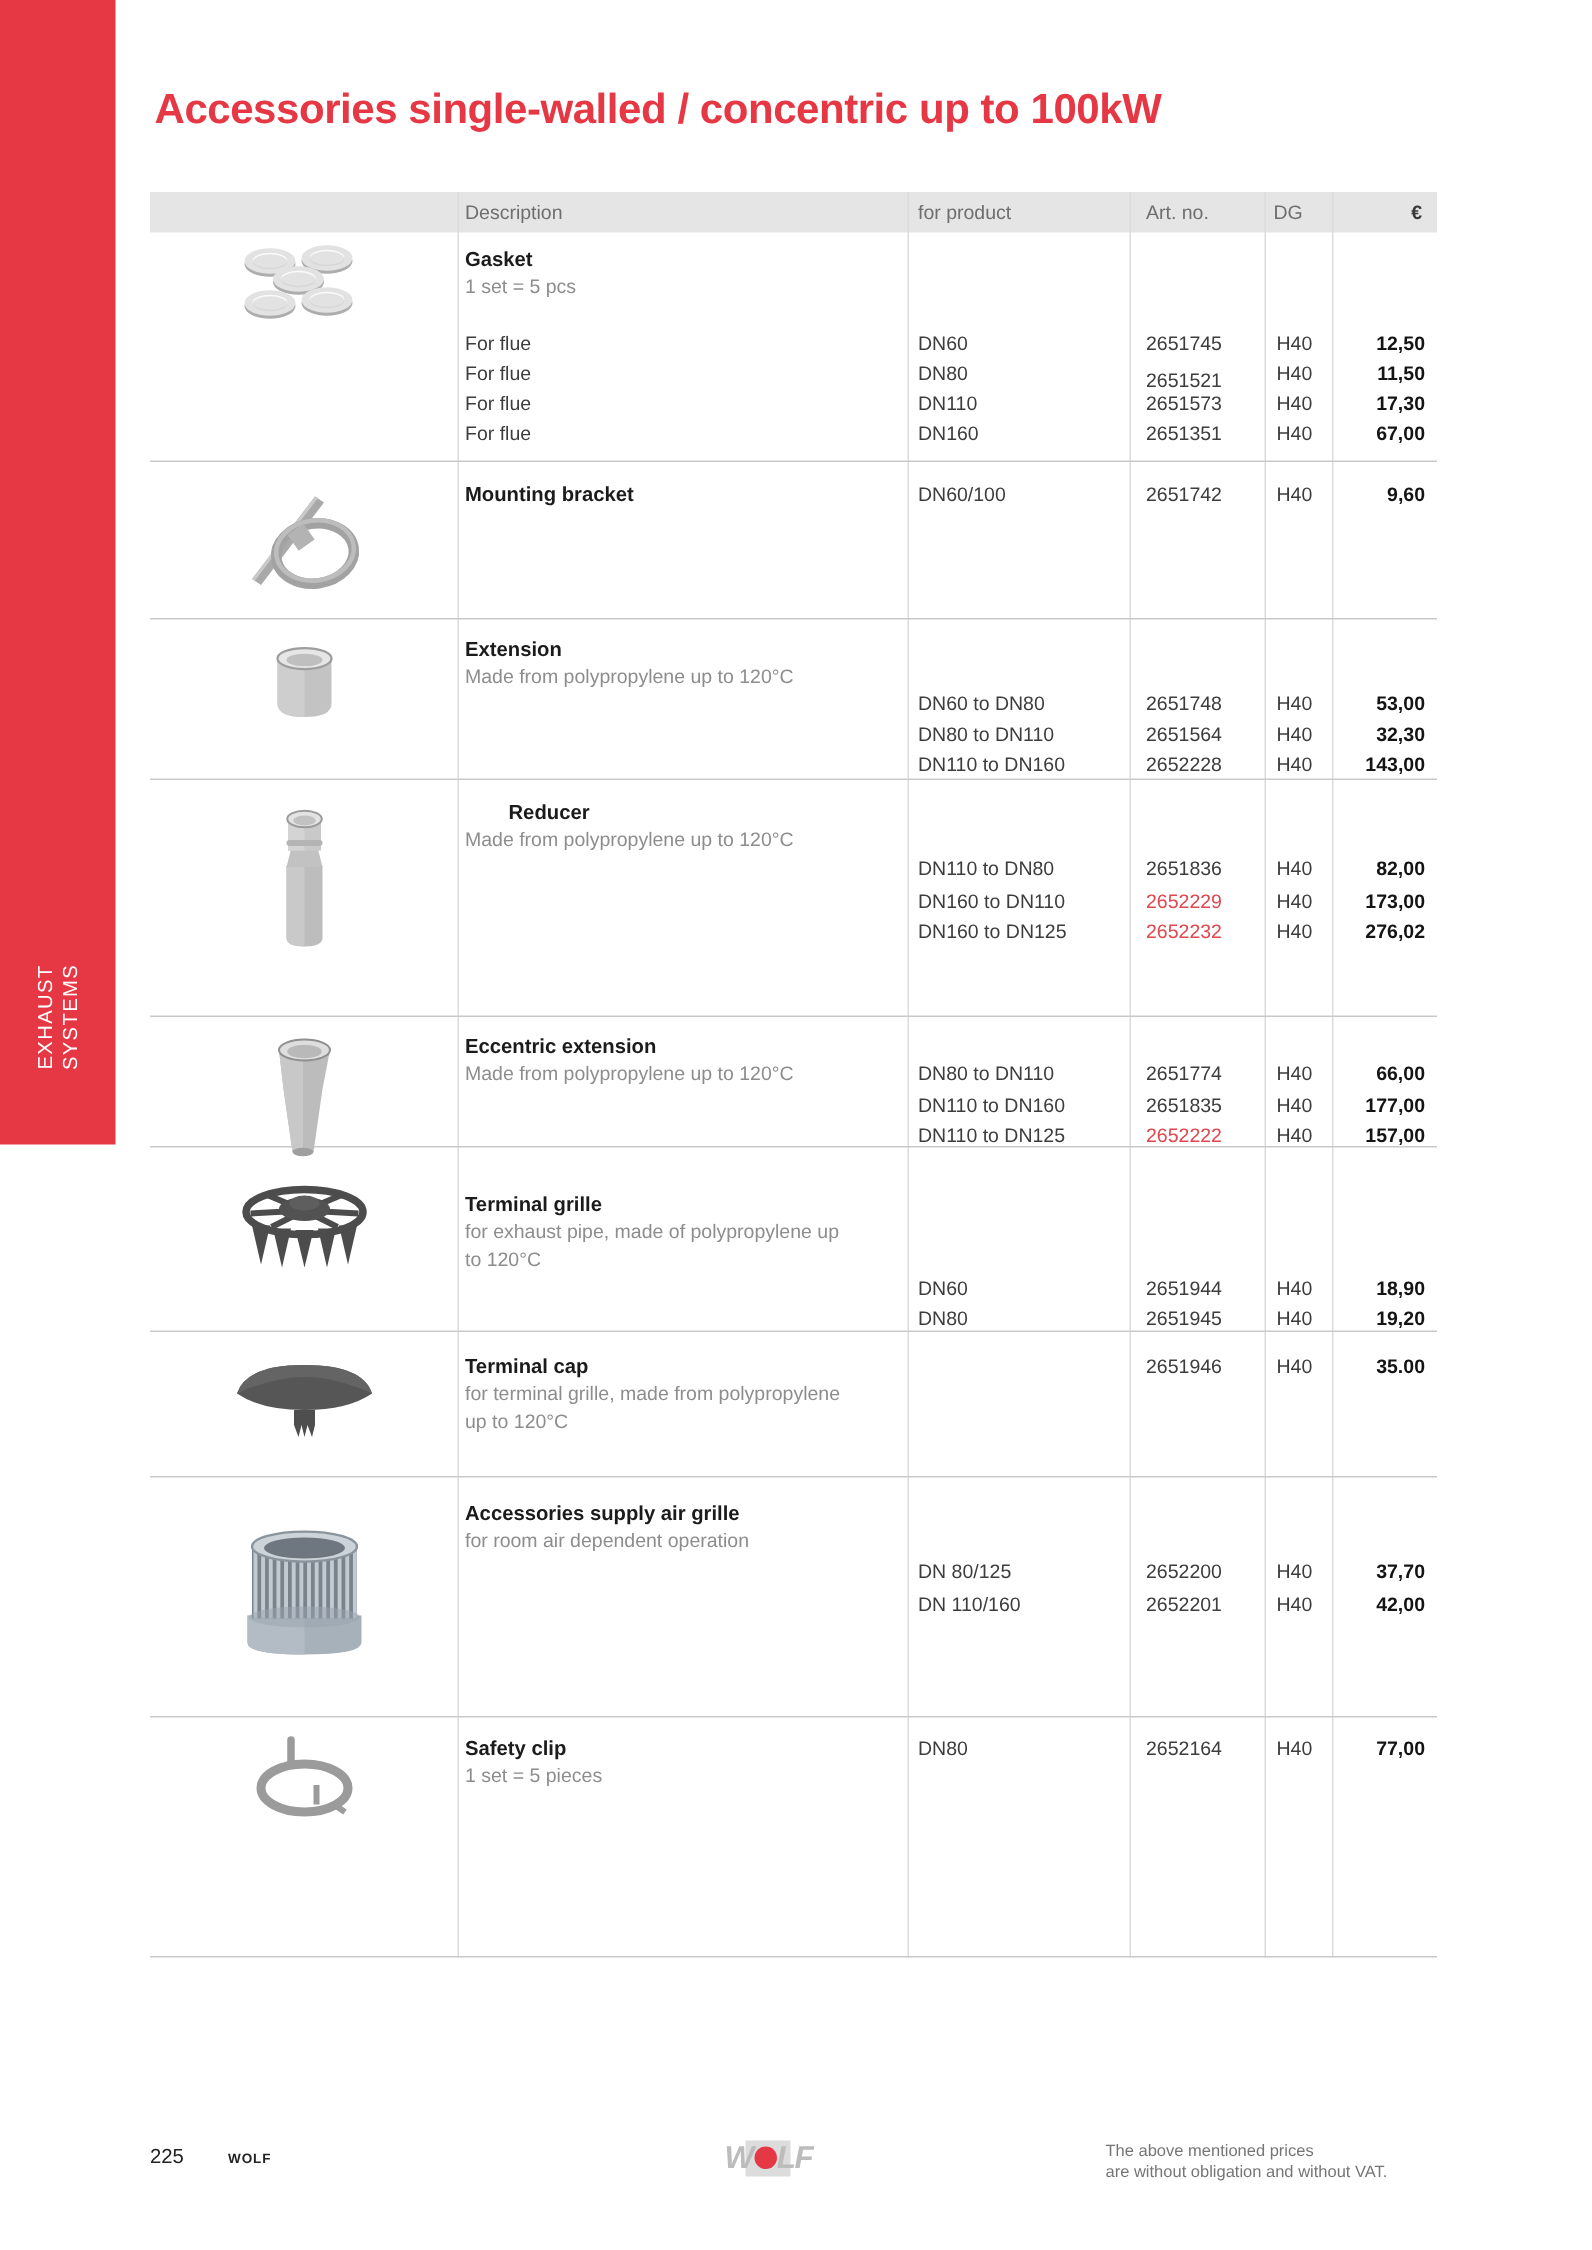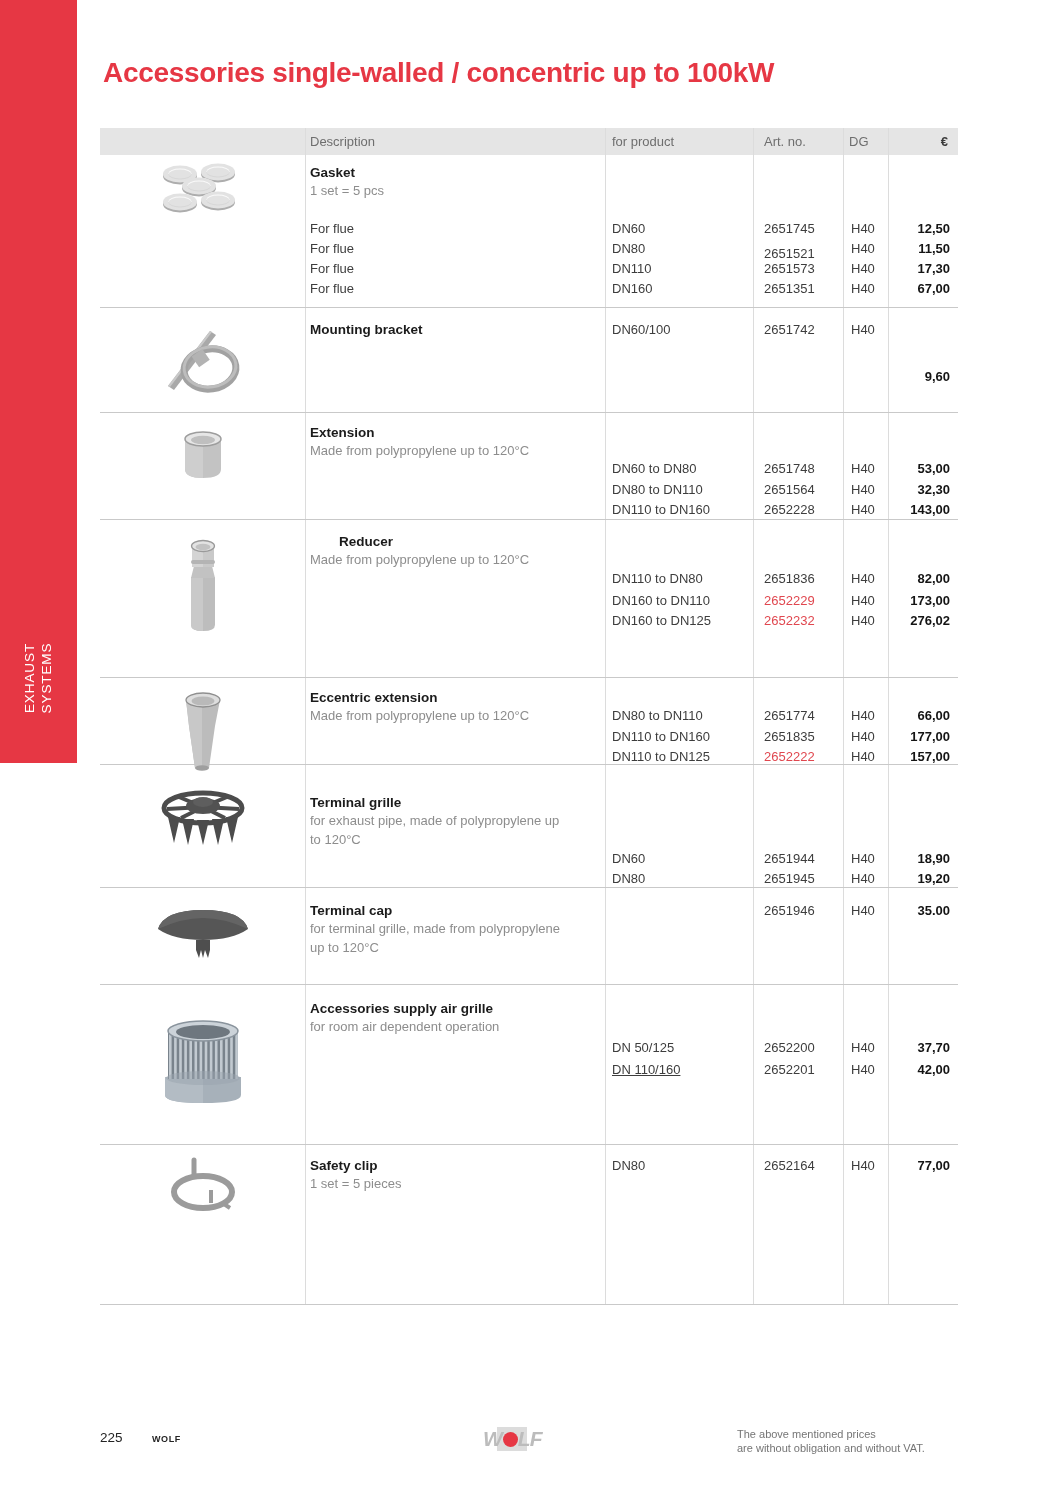--- a/index.html
+++ b/index.html
@@ -150,21 +150,21 @@
             <polygon points="8,64 50,9 52,10 10,65" fill="#c9c9c9"></polygon>
             <ellipse cx="50" cy="47" rx="26" ry="20" fill="none" stroke="#a2a2a2" stroke-width="7" transform="rotate(-8 50 47)"></ellipse>
             <ellipse cx="50" cy="45" rx="26" ry="20" fill="none" stroke="#bdbdbd" stroke-width="3" transform="rotate(-8 50 45)"></ellipse>
             <rect x="34" y="30" width="13" height="13" fill="#b3b3b3" transform="rotate(-35 40 36)"></rect>
           </svg>
         </div>
         <div class="row-title" style="top: 12px;">Mounting bracket</div>
         <div class="cell-prod" style="top: 12px;">DN60/100</div>
         <div class="cell-art" style="top: 12px;">2651742</div>
         <div class="cell-dg" style="top: 12px;">H40</div>
-        <div class="cell-price" style="top: 12px; margin-top: 47px;">9,60</div>
+        <div class="cell-price" style="top: 12px;">9,60</div>
       </div>
       <div class="row" style="top: 413px; height: 107px;">
         <div class="cell-img" style="top: 14px;">
           <svg width="46" height="56" viewBox="0 0 46 56">
             <path d="M5 12 L5 42 Q5 51 23 51 Q41 51 41 42 L41 12 Z" fill="#c3c3c3"></path>
             <path d="M5 12 L5 42 Q5 51 23 51 L23 12 Z" fill="#cecece"></path>
             <ellipse cx="23" cy="12" rx="18" ry="7" fill="#e6e6e6" stroke="#9d9d9d" stroke-width="1.5"></ellipse>
             <ellipse cx="23" cy="13" rx="12" ry="4.2" fill="#bfbfbf"></ellipse>
           </svg>
         </div>
@@ -302,25 +302,25 @@
             <rect x="70.1" y="14" width="2.6" height="48" fill="#c2cad1"></rect>
             <rect x="75.19999999999999" y="14" width="2.6" height="48" fill="#c2cad1"></rect>
             <rect x="80.3" y="14" width="2.6" height="48" fill="#c2cad1"></rect>
             <ellipse cx="48" cy="14" rx="35" ry="10" fill="#ccd3d9" stroke="#8a949d" stroke-width="1.5"></ellipse>
             <ellipse cx="48" cy="15" rx="27" ry="7" fill="#6e777f"></ellipse>
             <ellipse cx="48" cy="61" rx="37" ry="7" fill="#9aa4ad" opacity="0.5"></ellipse>
           </svg>
         </div>
         <div class="row-title" style="top: 14px;">Accessories supply air grille</div>
         <div class="row-sub" style="top: 32px;">for room air dependent operation</div>
-        <div class="cell-prod" style="top: 53px;">DN 50/125</div>
+        <div class="cell-prod" style="top: 53px;">DN 80/125</div>
         <div class="cell-art" style="top: 53px;">2652200</div>
         <div class="cell-dg" style="top: 53px;">H40</div>
         <div class="cell-price" style="top: 53px;">37,70</div>
-        <div class="cell-prod" style="top: 75px; text-decoration: underline;">DN 110/160</div>
+        <div class="cell-prod" style="top: 75px;">DN 110/160</div>
         <div class="cell-art" style="top: 75px;">2652201</div>
         <div class="cell-dg" style="top: 75px;">H40</div>
         <div class="cell-price" style="top: 75px;">42,00</div>
       </div>
       <div class="row" style="top: 1145px; height: 160px;">
         <div class="cell-img" style="top: 12px;">
           <svg width="78" height="56" viewBox="0 0 78 56">
             <path d="M30 3 L30 18" stroke="#9b9b9b" stroke-width="5" stroke-linecap="round"></path>
             <ellipse cx="39" cy="35" rx="29" ry="16" fill="none" stroke="#9b9b9b" stroke-width="6"></ellipse>
             <path d="M47 33 L47 46" stroke="#9b9b9b" stroke-width="4"></path>

